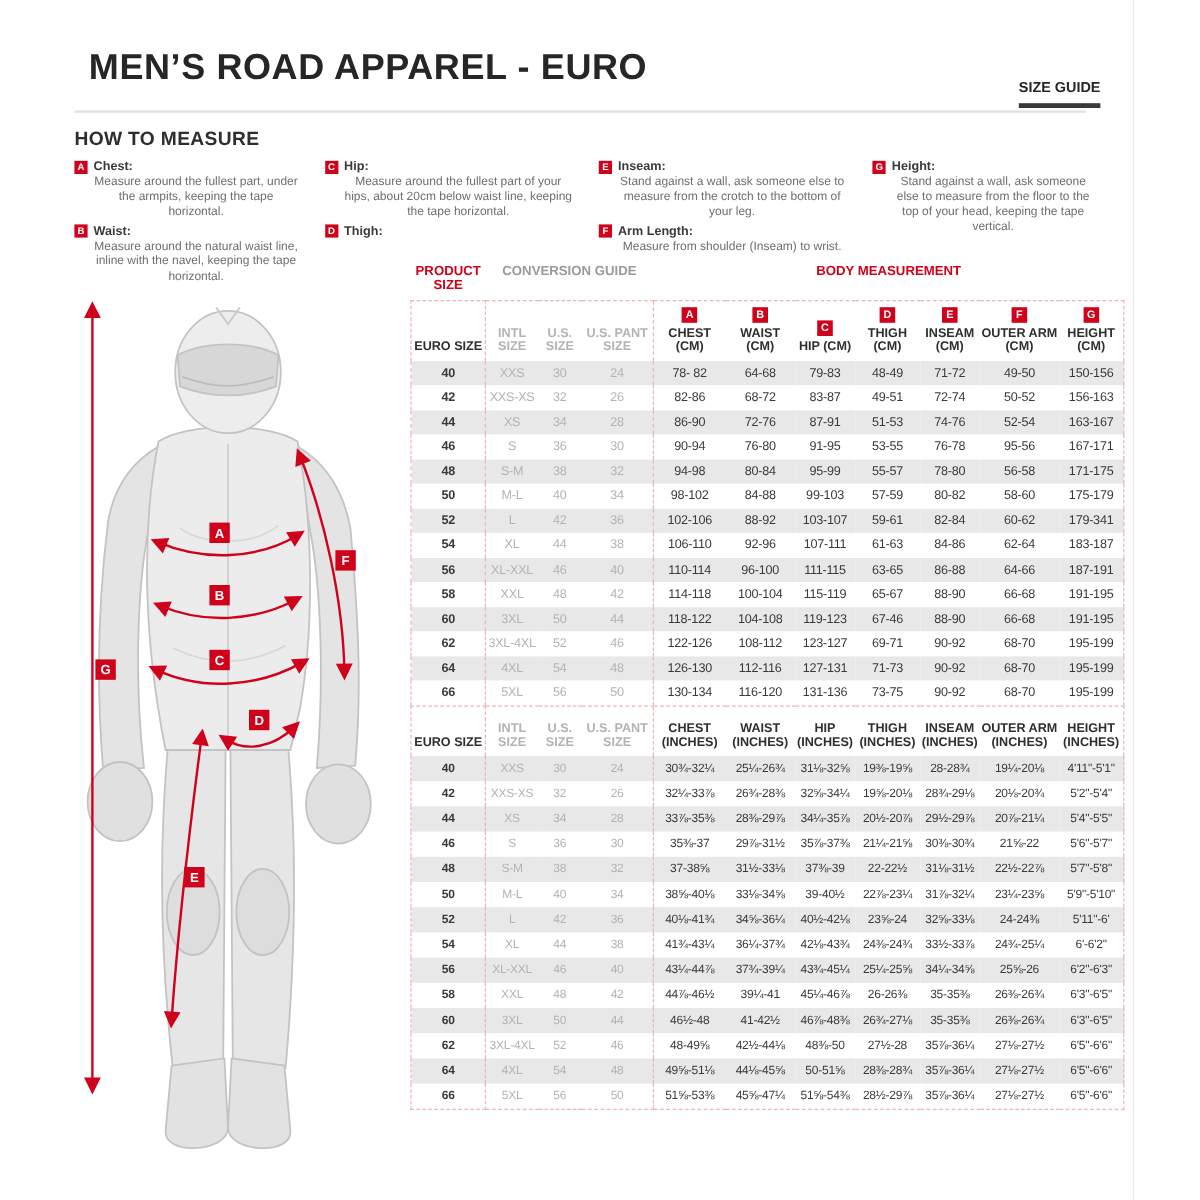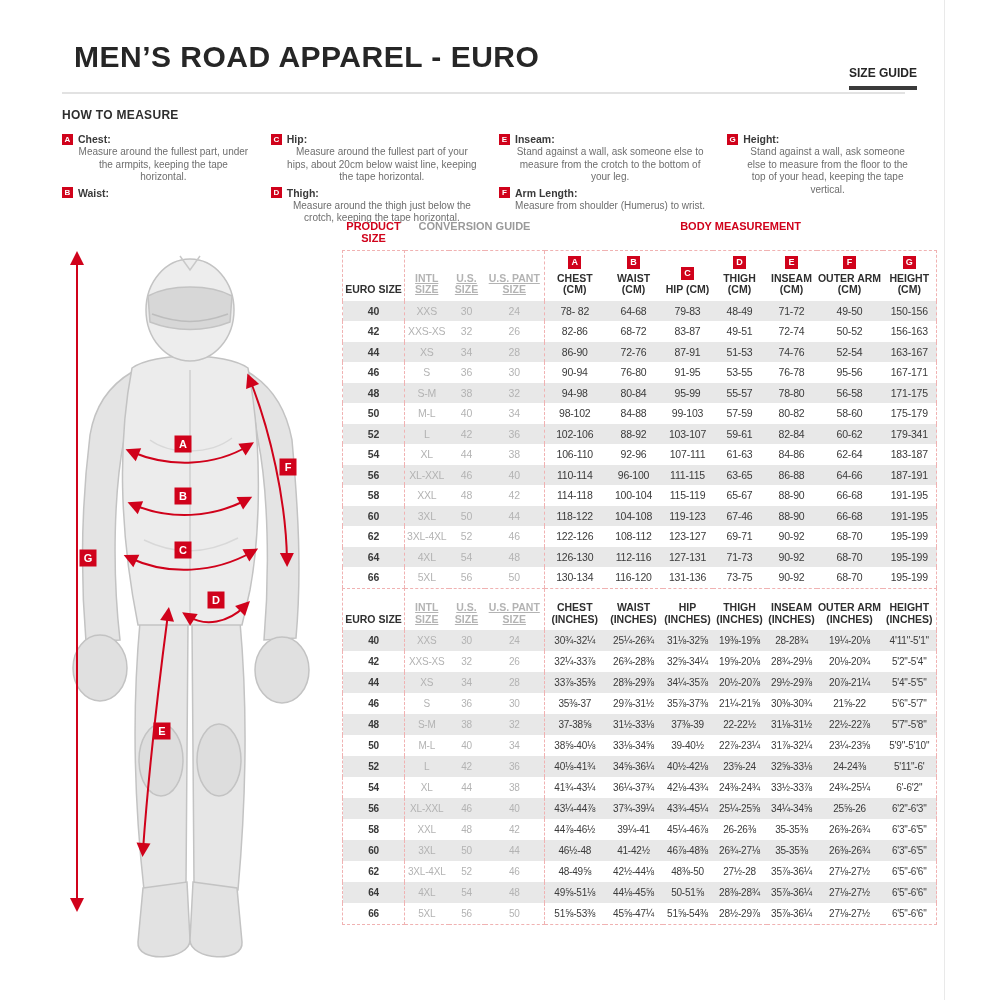--- a/index.html
+++ b/index.html
@@ -12,21 +12,21 @@
   *{margin:0;padding:0;box-sizing:border-box;}
   body{width:1000px;height:1000px;background:#fff;font-family:"Liberation Sans","DejaVu Sans",sans-serif;color:var(--dark);}
   .page{position:relative;width:1000px;height:1000px;background:#fff;overflow:hidden;}
   .page-edge{position:absolute;left:944px;top:0;height:1000px;border-left:1px solid #e9e9e9;}
 
   
   .hdr{position:absolute;left:46px;top:40px;width:843px;margin-left:28px;}
   .title{font-size:30px;font-weight:bold;letter-spacing:.5px;color:#262626;}
   .sizeguide{position:absolute;right:0;top:26px;font-size:12px;font-weight:bold;color:#262626;border-bottom:4px solid #3a3a3a;padding-bottom:6px;}
   .hr{position:absolute;left:62px;top:92px;width:843px;border-top:2px solid #e2e2e2;}
-  .howto-title{position:absolute;left:62px;top:108px;font-size:12px;font-weight:bold;letter-spacing:.3px;}
+  .howto-title{position:absolute;left:62px;top:108px;font-size:16px;font-weight:bold;letter-spacing:.3px;}
 
   
   .measure{position:absolute;left:62px;top:133px;width:850px;display:flex;}
   .mcol{margin-right:22px;}
   .mcol.w1{width:192px;} .mcol.w2{width:212px;} .mcol.w3{width:212px;} .mcol.w4{width:190px;margin-right:0;}
   .mitem{margin-bottom:3px;}
   .mhead{display:flex;align-items:center;}
   .mbadge{display:inline-block;width:11px;height:11px;background:var(--red);color:#fff;font-size:8px;font-weight:bold;line-height:11px;text-align:center;margin-right:5px;flex:0 0 auto;}
   .mlabel{font-size:10.5px;font-weight:bold;color:#3a3a3a;}
   .mtext{font-size:10px;color:#6e6e6e;line-height:12.5px;padding-left:16px;margin-top:1px;text-align:center;}
@@ -41,21 +41,21 @@
   col.w4{width:60px;} col.w5{width:58px;} col.w6{width:50px;} col.w7{width:54px;}
   col.w8{width:50px;} col.w9{width:66px;} col.w10{width:54px;}
   th,td{text-align:center;vertical-align:middle;}
 
   tr.grouphdr th{font-size:11px;font-weight:bold;line-height:12px;padding-bottom:6px;vertical-align:top;}
   th.g-product{color:var(--red);}
   th.g-conv{color:#9a9a9a;text-align:center;}
   th.g-body{color:var(--red);}
 
   tr.colhdr th{font-size:10.5px;font-weight:bold;line-height:11.5px;height:50px;vertical-align:bottom;padding-bottom:5px;color:#2f2f2f;border-top:1px dashed var(--pink);}
-  tr.colhdr th.c1,tr.colhdr th.c2,tr.colhdr th.c3{color:var(--gray-txt);text-decoration:underline;}
+  tr.colhdr th.c1,tr.colhdr th.c2,tr.colhdr th.c3{color:var(--gray-txt);}
   .badge{display:block;width:13px;height:13px;background:var(--red);color:#fff;font-size:9px;font-weight:bold;line-height:13px;text-align:center;margin:0 auto 4px;}
 
   tbody td{height:20.5px;font-size:10.5px;color:#3a3a3a;letter-spacing:-0.2px;}
   tbody tr.stripe td{background:var(--row);}
   tbody td.c0{font-weight:bold;}
   tbody td.c1,tbody td.c2,tbody td.c3{color:var(--gray-txt);background:transparent;}
   tbody tr.stripe td.c1,tbody tr.stripe td.c2,tbody tr.stripe td.c3{background:var(--row);}
 
   .c0{border-left:1px dashed var(--pink);border-right:1px dashed var(--pink);}
   .c4{border-left:1px dashed var(--pink);}
@@ -86,52 +86,52 @@
             <span class="mbadge">A</span>
             <span class="mlabel">Chest:</span>
           </div>
           <div class="mtext">Measure around the fullest part, under the armpits, keeping the tape horizontal.</div>
         </div>
         <div class="mitem">
           <div class="mhead">
             <span class="mbadge">B</span>
             <span class="mlabel">Waist:</span>
           </div>
+          <div class="mtext">Measure around the natural waist line, inline with the navel, keeping the tape horizontal.</div>
         </div>
       </div>
       <div class="mcol w2">
         <div class="mitem">
           <div class="mhead">
             <span class="mbadge">C</span>
             <span class="mlabel">Hip:</span>
           </div>
           <div class="mtext">Measure around the fullest part of your hips, about 20cm below waist line, keeping the tape horizontal.</div>
         </div>
         <div class="mitem">
           <div class="mhead">
             <span class="mbadge">D</span>
             <span class="mlabel">Thigh:</span>
           </div>
-          <div class="mtext">Measure around the thigh just below the crotch, keeping the tape horizontal.</div>
         </div>
       </div>
       <div class="mcol w3">
         <div class="mitem">
           <div class="mhead">
             <span class="mbadge">E</span>
             <span class="mlabel">Inseam:</span>
           </div>
           <div class="mtext">Stand against a wall, ask someone else to measure from the crotch to the bottom of your leg.</div>
         </div>
         <div class="mitem">
           <div class="mhead">
             <span class="mbadge">F</span>
             <span class="mlabel">Arm Length:</span>
           </div>
-          <div class="mtext">Measure from shoulder (Humerus) to wrist.</div>
+          <div class="mtext">Measure from shoulder (Inseam) to wrist.</div>
         </div>
       </div>
       <div class="mcol w4">
         <div class="mitem">
           <div class="mhead">
             <span class="mbadge">G</span>
             <span class="mlabel">Height:</span>
           </div>
           <div class="mtext">Stand against a wall, ask someone else to measure from the floor to the top of your head, keeping the tape vertical.</div>
         </div>

